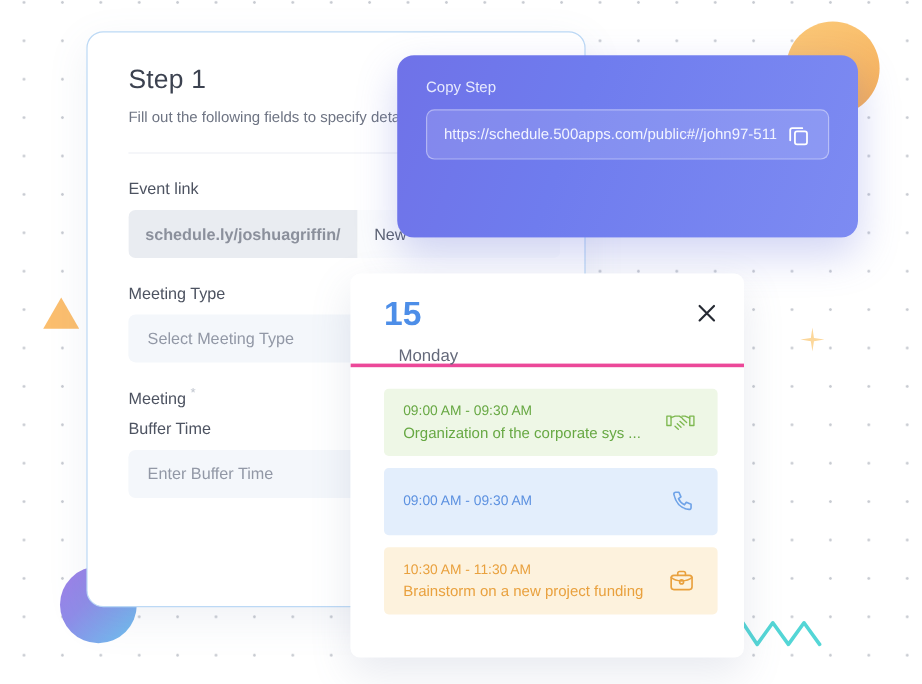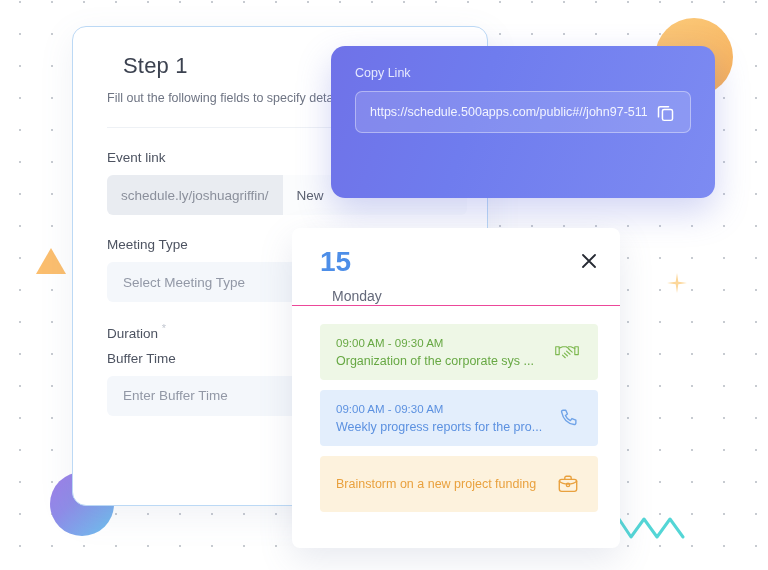--- a/index.html
+++ b/index.html
@@ -88,21 +88,21 @@
     overflow: hidden;
   }
   .step-head {
     padding: 26px 0 0 34px;
   }
   .step-title {
     font-size: 22px;
     color: #3c4250;
     font-weight: 400;
     letter-spacing: .2px;
-    margin: 0 0 12px 16px;
+    margin: 0 0 12px 0;
   }
   .step-sub {
     font-size: 12.5px;
     color: #6e7483;
     margin: 0;
     white-space: nowrap;
   }
   .step-divider {
     margin-top: 22px;
     height: 1px;
@@ -131,20 +131,21 @@
     width: 360px;
   }
   .field-prefix {
     background: #e9ecf1;
     color: #8b909c;
     font-size: 13.5px;
     display: flex;
     align-items: center;
     padding: 0 14px;
     white-space: nowrap;
+    font-weight: bold;
   }
   .field-rest {
     background: #fbfcfd;
     color: #5c6270;
     font-size: 13.5px;
     display: flex;
     align-items: center;
     padding: 0 14px;
     flex: 1;
   }
@@ -216,21 +217,21 @@
     background: #ffffff;
     border-radius: 8px;
     box-shadow: 0 12px 34px rgba(110,125,160,.16);
     overflow: hidden;
   }
   .cal-head {
     padding: 20px 22px 0 28px;
     position: relative;
     height: 78px;
     box-sizing: border-box;
-    border-bottom: 1px solid #ec4899;
+    border-bottom: 3px solid #ec4899;
   }
   .cal-daynum {
     font-size: 28px;
     color: #4d8ee8;
     font-weight: 700;
     line-height: 1;
     margin: 0 0 8px 0;
   }
   .cal-dayname {
     font-size: 14px;
@@ -306,32 +307,32 @@
         <div class="field-prefix">schedule.ly/joshuagriffin/</div>
         <div class="field-rest">New</div>
       </div>
 
       <div class="field-label">
         <span>Meeting Type</span>
       </div>
       <div class="field-input">Select Meeting Type</div>
 
       <div class="field-label">
-        <span>Duration</span>
+        <span>Meeting</span>
         <span class="req-star">*</span>
       </div>
 
       <div class="field-label">Buffer Time</div>
       <div class="field-input">Enter Buffer Time</div>
 
     </div>
   </div>
 
   <div class="share-card">
-    <div class="share-sublabel">Copy Link</div>
+    <div class="share-sublabel">Copy Step</div>
     <div class="share-input">
       <span class="share-url">https://schedule.500apps.com/public#//john97-5118</span>
       <span class="copy-btn">
         <svg width="21" height="21" viewBox="0 0 24 24" fill="none" stroke="#ffffff" stroke-width="1.7" stroke-linecap="round" stroke-linejoin="round">
           <rect x="8.5" y="8.5" width="11.5" height="12.5" rx="2"></rect>
           <path d="M15.5 5.5 H6 a2 2 0 0 0 -2 2 V17"></path>
         </svg>
       </span>
     </div>
   </div>
@@ -361,31 +362,31 @@
             <path d="M6 7.5 l4-1.5 h4 l3 2"></path>
             <path d="M24 8 l-4.5 -2 h-3"></path>
             <path d="M17 8.5 l4 3.6 M14.5 11 l4 3.6 M12 13.2 l3.6 3.4 M9.8 15.6 l3.2 3"></path>
           </svg>
         </span>
       </div>
 
       <div class="evt blue">
         <div class="evt-texts">
           <span class="evt-time">09:00 AM - 09:30 AM</span>
-          <span class="evt-title">Weekly progress reports for the pro...</span>
         </div>
         <span class="evt-icon">
           <svg width="22" height="22" viewBox="0 0 24 24" fill="none" stroke="#6fa3e8" stroke-width="1.5" stroke-linecap="round" stroke-linejoin="round">
             <path d="M5.5 3.5 l3 0 1.8 4.2 -2.2 1.6 c1 2.4 2.9 4.4 5.4 5.6 l1.7 -2.3 4.3 1.8 0 3.1 c0 1 -0.9 1.8 -1.9 1.6 C10.6 18.3 5.6 13.2 3.9 5.4 3.7 4.4 4.5 3.5 5.5 3.5 z"></path>
           </svg>
         </span>
       </div>
 
       <div class="evt orange">
         <div class="evt-texts">
+          <span class="evt-time">10:30 AM - 11:30 AM</span>
           <span class="evt-title">Brainstorm on a new project funding</span>
         </div>
         <span class="evt-icon">
           <svg width="24" height="22" viewBox="0 0 24 24" fill="none" stroke="#e9a13e" stroke-width="1.5" stroke-linecap="round" stroke-linejoin="round">
             <rect x="2.5" y="7" width="19" height="13" rx="2.5"></rect>
             <path d="M8.5 7 V5.2 a1.7 1.7 0 0 1 1.7 -1.7 h3.6 a1.7 1.7 0 0 1 1.7 1.7 V7"></path>
             <path d="M2.5 9 C7 13 17 13 21.5 9"></path>
             <circle cx="12" cy="13" r="1.8"></circle>
           </svg>
         </span>

